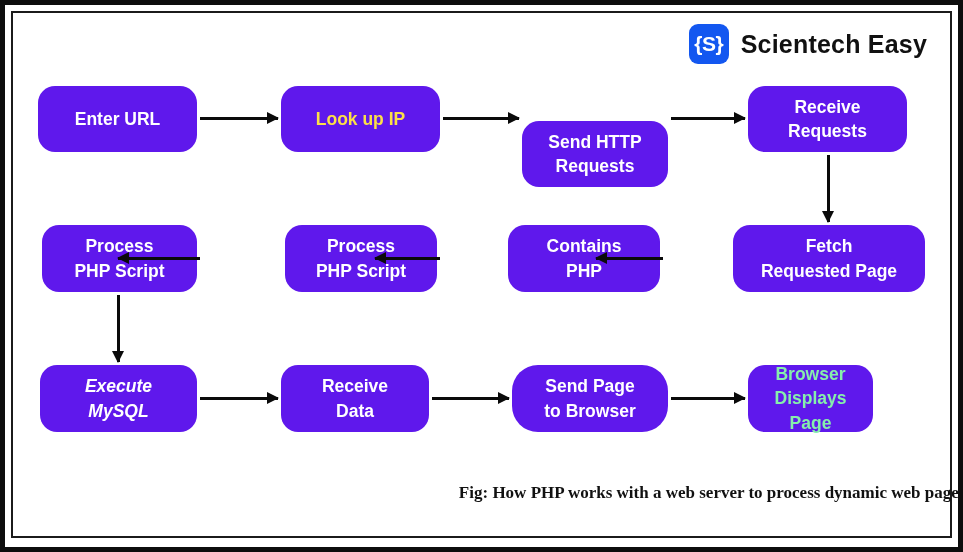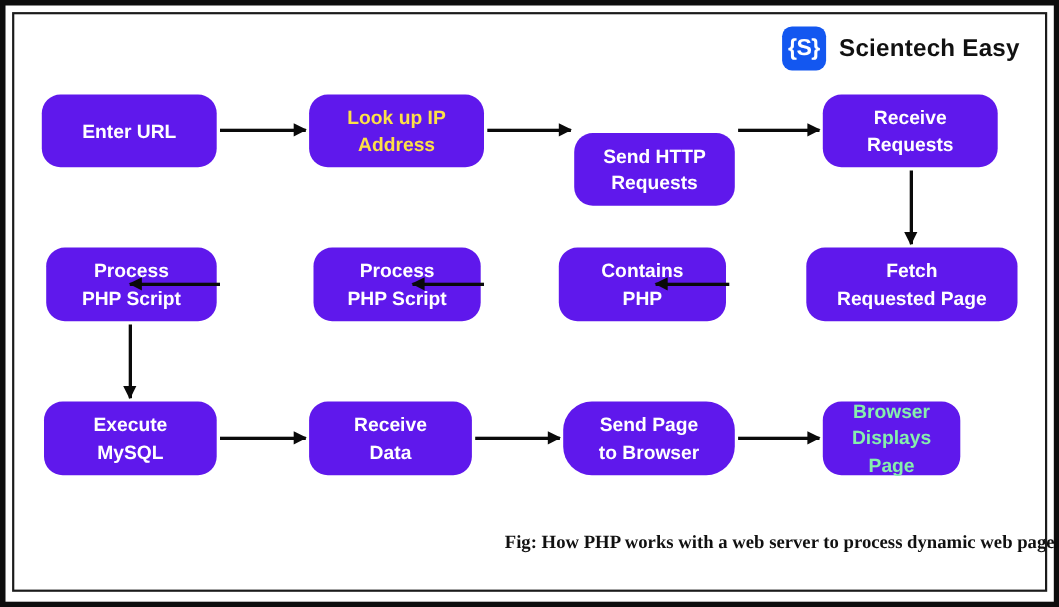--- a/index.html
+++ b/index.html
@@ -47,21 +47,21 @@
     background: #1357f0;
     color: #ffffff;
     font-size: 21px;
     font-weight: bold;
     display: flex;
     align-items: center;
     justify-content: center;
     letter-spacing: -0.5px;
   }
   #brand-name {
-    font-size: 22px;
+    font-size: 25px;
     font-weight: bold;
     color: #111111;
     letter-spacing: 0.2px;
     white-space: nowrap;
   }
   
   .node {
     position: absolute;
     background: #5f18ec;
     border-radius: 17px;
@@ -139,21 +139,20 @@
 
   <div id="nodes-layer">
       <div class="node" style="left: 38px; top: 86px; width: 159px; height: 66px; background: rgb(95, 24, 236); color: rgb(255, 255, 255);">
         <div>
           <span>Enter URL</span>
         </div>
       </div>
       <div class="node" style="left: 281px; top: 86px; width: 159px; height: 66px; background: rgb(95, 24, 236); color: #fde047;">
         <div>
           <span>Look up IP</span>
-          <span>Address</span>
         </div>
       </div>
       <div class="node" style="left: 522px; top: 86px; width: 146px; height: 66px; background: rgb(95, 24, 236); color: rgb(255, 255, 255); margin-top: 35px;">
         <div>
           <span>Send HTTP</span>
           <span>Requests</span>
         </div>
       </div>
       <div class="node" style="left: 748px; top: 86px; width: 159px; height: 66px; background: rgb(95, 24, 236); color: rgb(255, 255, 255);">
         <div>
@@ -178,21 +177,21 @@
           <span>Process</span>
           <span>PHP Script</span>
         </div>
       </div>
       <div class="node" style="left: 42px; top: 225px; width: 155px; height: 67px; background: rgb(95, 24, 236); color: rgb(255, 255, 255);">
         <div>
           <span>Process</span>
           <span>PHP Script</span>
         </div>
       </div>
-      <div class="node" style="left: 40px; top: 365px; width: 157px; height: 67px; background: rgb(95, 24, 236); color: rgb(255, 255, 255);">
+      <div class="node" style="left: 40px; top: 365px; width: 157px; height: 67px; background: rgb(95, 24, 236); color: rgb(255, 255, 255); font-style: italic;">
         <div>
           <span>Execute</span>
           <span>MySQL</span>
         </div>
       </div>
       <div class="node" style="left: 281px; top: 365px; width: 148px; height: 67px; background: rgb(95, 24, 236); color: rgb(255, 255, 255);">
         <div>
           <span>Receive</span>
           <span>Data</span>
         </div>

